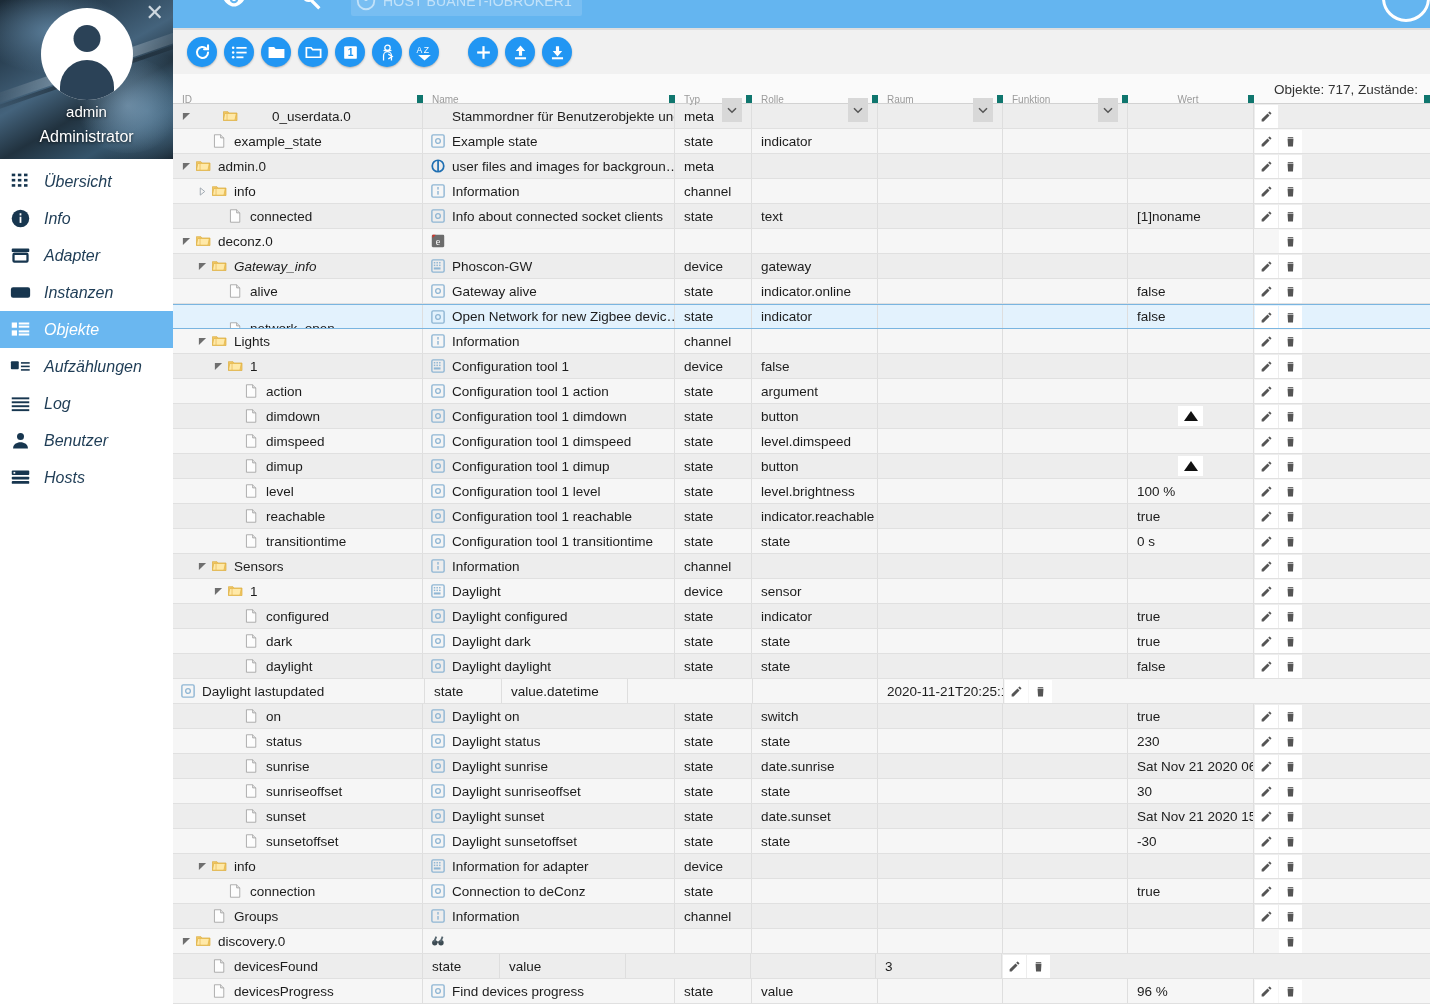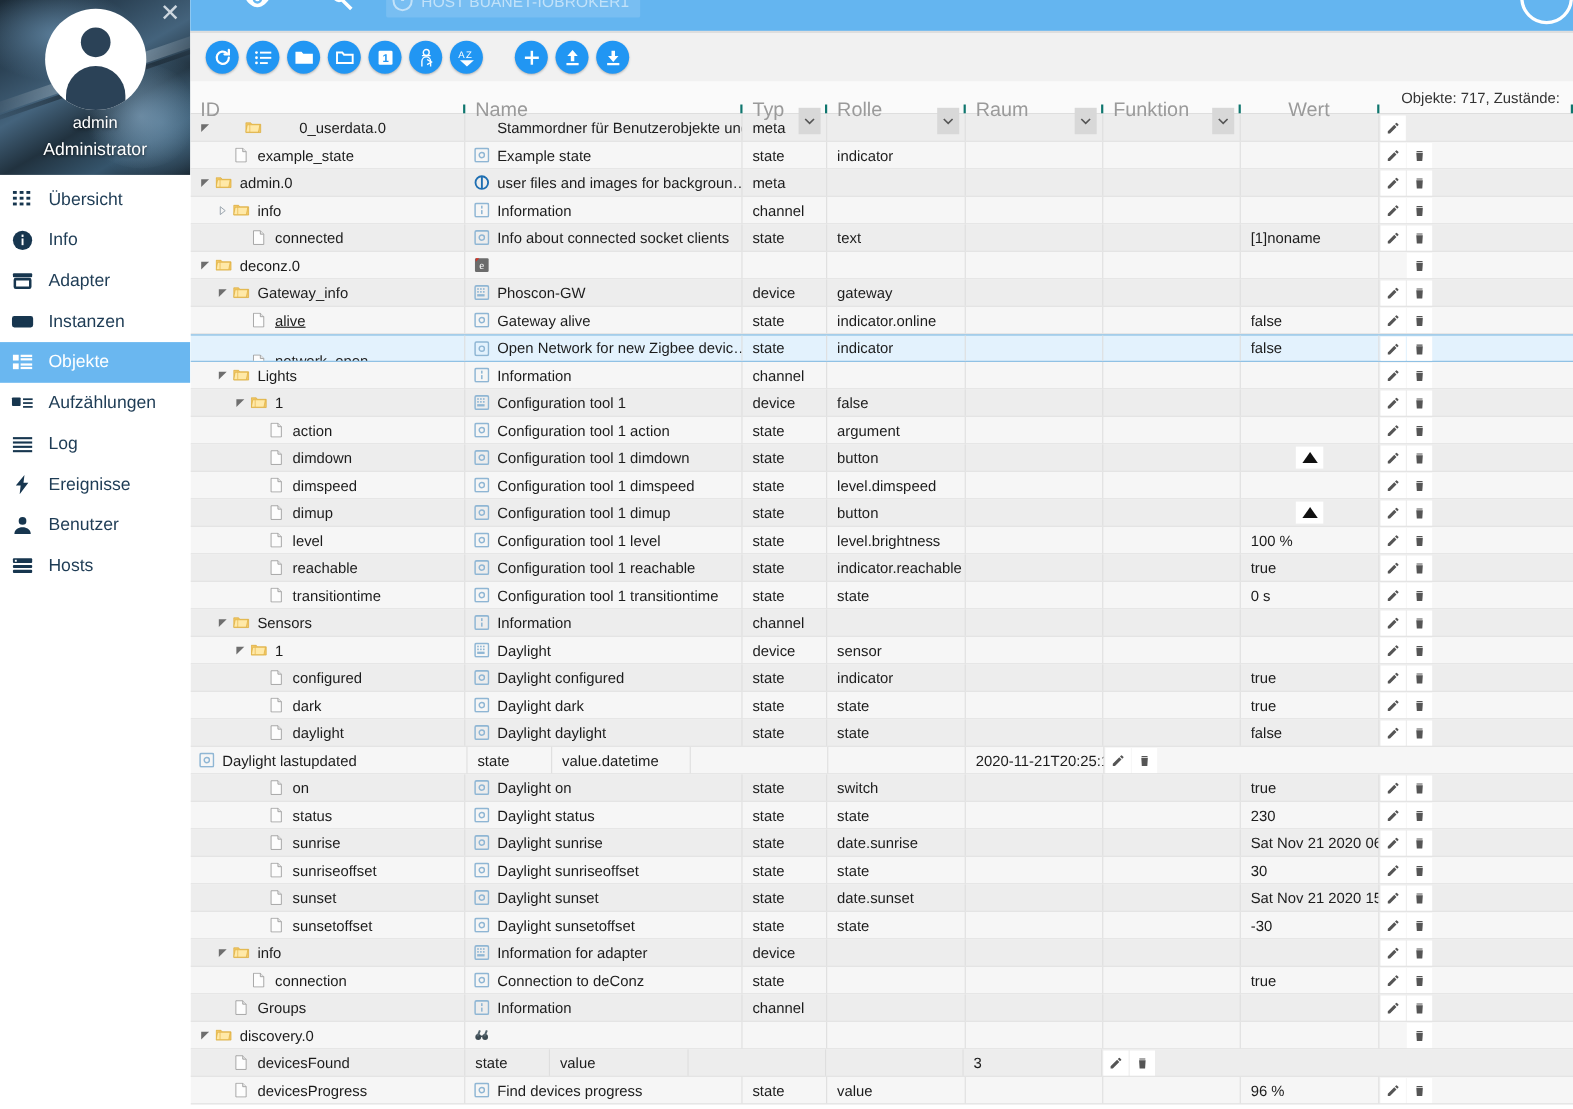--- a/index.html
+++ b/index.html
@@ -75,21 +75,21 @@
     position: absolute; left: 0; right: 0; top: 103px;
     text-align: center; color: #fff; font-size: 15px;
     text-shadow: 0 1px 3px rgba(0,0,0,.7);
   }
   .prof-role {
     position: absolute; left: 0; right: 0; top: 128px;
     text-align: center; color: #fff; font-size: 16px;
     text-shadow: 0 1px 3px rgba(0,0,0,.7);
   }
 
-  .nav { padding-top: 4px; }
+  .nav { padding-top: 4px; font-style: italic; }
   .nav-item {
     display: flex; align-items: center;
     height: 37px; padding-left: 10px;
     cursor: pointer; color: #1e3c55;
   }
   .nav-item .nav-ico {
     width: 34px; flex: 0 0 34px;
     display: flex; align-items: center; justify-content: flex-start;
     color: #17364f;
   }
@@ -168,22 +168,22 @@
     background: #fff;
     overflow: hidden;
   }
   .hdr {
     display: flex; height: 30px; align-items: stretch;
     background: #fafafa;
     border-bottom: 1px solid #d2d2d2;
   }
   .hdr .hc {
     display: flex; align-items: center;
-    border-right: 2px solid #0f766e;
-    color: #9a9a9a; font-size: 18px;
+    border-right: 6px solid #0f766e;
+    color: #9a9a9a; font-size: 10px;
     padding-left: 9px; position: relative; margin-top: 21px;
   }
   .hdr .hc.center { justify-content: center; padding-left: 0; }
   .hdr .caret {
     position: absolute; right: 4px; top: 3px;
     width: 20px; height: 24px;
     background: #d8d8d8;
     display:flex; align-items:center; justify-content:center;
     cursor: pointer;
   }
@@ -350,28 +350,20 @@
         <div class="nav-item">
           <span class="nav-ico">
             <svg width="21" height="21" viewBox="0 0 24 24" fill="currentColor">
               <rect x="2" y="5" width="20" height="2.2"></rect>
               <rect x="2" y="9.5" width="20" height="2.2"></rect>
               <rect x="2" y="14" width="20" height="2.2"></rect>
               <rect x="2" y="18.5" width="20" height="2.2"></rect>
             </svg>
           </span>
           <span class="nav-lbl">Log</span>
-        </div>
-        <div class="nav-item">
-          <span class="nav-ico">
-            <svg width="21" height="21" viewBox="0 0 24 24" fill="currentColor">
-              <path d="M14 2L5 13h5l-1 9 9-12h-5l1-8z"></path>
-            </svg>
-          </span>
-          <span class="nav-lbl">Ereignisse</span>
         </div>
         <div class="nav-item">
           <span class="nav-ico">
             <svg width="21" height="21" viewBox="0 0 24 24" fill="currentColor">
               <circle cx="12" cy="7.5" r="4"></circle>
               <path d="M3.5 21c0-4.5 4-7 8.5-7s8.5 2.5 8.5 7z"></path>
             </svg>
           </span>
           <span class="nav-lbl">Benutzer</span>
         </div>
@@ -881,21 +873,21 @@
                 <svg viewBox="0 0 24 24" fill="currentColor">
                   <path d="M7 4h10v2H7z"></path>
                   <path d="M6.5 7h11l-.9 14h-9.2z"></path>
                 </svg>
               </span>
             </span>
           </div>
         </div>
         <div class="row odd">
           <div class="cell col-id">
-            <div class="tw" style="padding-left: 22px;">
+            <div class="tw" style="padding-left: 22px; font-style: italic;">
               <span class="exp">
                 <svg viewBox="0 0 10 10">
                   <path d="M1 1h8L1 9z" fill="#6e6e6e"></path>
                 </svg>
               </span>
               <span class="fico">
                 <svg viewBox="0 0 20 16">
                   <path d="M0.6 2.2h6l1.3 1.8h10.8v10H0.6z" fill="#f3c969" stroke="#d9a62e" stroke-width=".8"></path>
                   <path d="M2.4 4.6h15.3l-1.8 8.9H0.7z" fill="#ffe9a8" stroke="#d9a62e" stroke-width=".7"></path>
                   <path d="M4.6 2.8h1.6v10.6H4.6z" fill="#e8bb55" opacity=".6"></path>
@@ -947,21 +939,21 @@
                 <svg viewBox="0 0 24 24" fill="currentColor">
                   <path d="M7 4h10v2H7z"></path>
                   <path d="M6.5 7h11l-.9 14h-9.2z"></path>
                 </svg>
               </span>
             </span>
           </div>
         </div>
         <div class="row even">
           <div class="cell col-id">
-            <div class="tw" style="padding-left: 38px; text-decoration: underline;">
+            <div class="tw" style="padding-left: 38px;">
               <span class="exp"></span>
               <span class="fico">
                 <svg viewBox="0 0 16 18">
                   <path d="M1.5 1h8l4 4v12h-12z" fill="#fdfdfd" stroke="#9a9a9a" stroke-width="1"></path>
                   <path d="M9.5 1v4h4" fill="#e6e6e6" stroke="#9a9a9a" stroke-width="1"></path>
                 </svg>
               </span>
               <span class="idtxt">alive</span>
             </div>
           </div>

